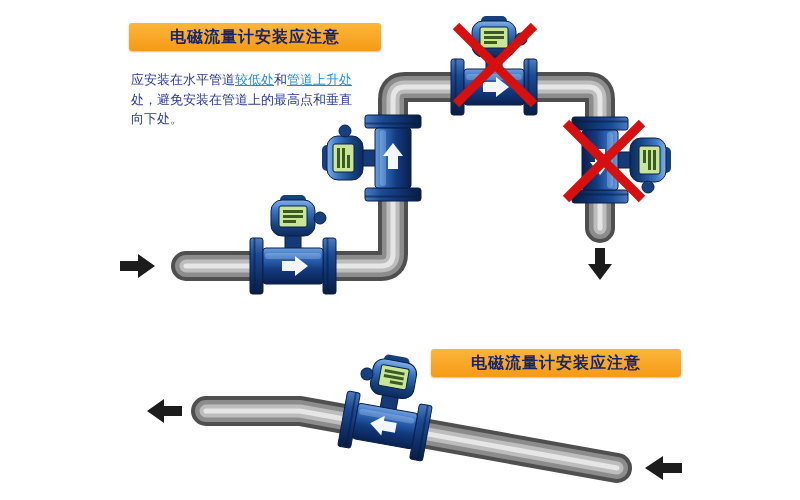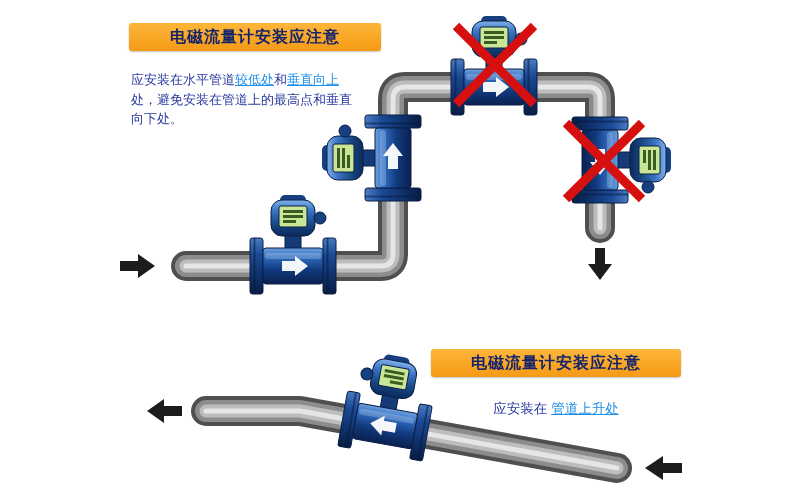--- a/index.html
+++ b/index.html
@@ -103,19 +103,18 @@
     </g>
 
     <path d="M 120 261 L 138 261 L 138 254 L 155 266 L 138 278 L 138 271 L 120 271 Z" fill="#1c1c1c"></path>
     <path d="M 595 248 L 605 248 L 605 264 L 612 264 L 600 280 L 588 264 L 595 264 Z" fill="#1c1c1c"></path>
     <path d="M 182 406 L 164 406 L 164 399 L 147 411 L 164 423 L 164 416 L 182 416 Z" fill="#1c1c1c"></path>
     <path d="M 682 463 L 663 463 L 663 456 L 645 468 L 663 480 L 663 473 L 682 473 Z" fill="#1c1c1c"></path>
   </svg>
 
   <div class="badge badge-top">电磁流量计安装应注意</div>
 
-  <p class="desc-top"><span>应安装在水平管道</span><span class="hl">较低处</span><span>和</span><span class="hl">垂直向上</span><span>处，避免安装在管道上的最高点和垂直向下处。</span></p>
+  <p class="desc-top"><span>应安装在水平管道</span><span class="hl">较低处</span><span>和</span><span class="hl">管道上升处</span><span>处，避免安装在管道上的最高点和垂直向下处。</span></p>
 
   <div class="badge badge-bottom">电磁流量计安装应注意</div>
 
-  <p class="desc-bottom"><span>应安装在 </span><span class="hl">管道上升处</span></p>
 
 </div>
 
 </body></html>

